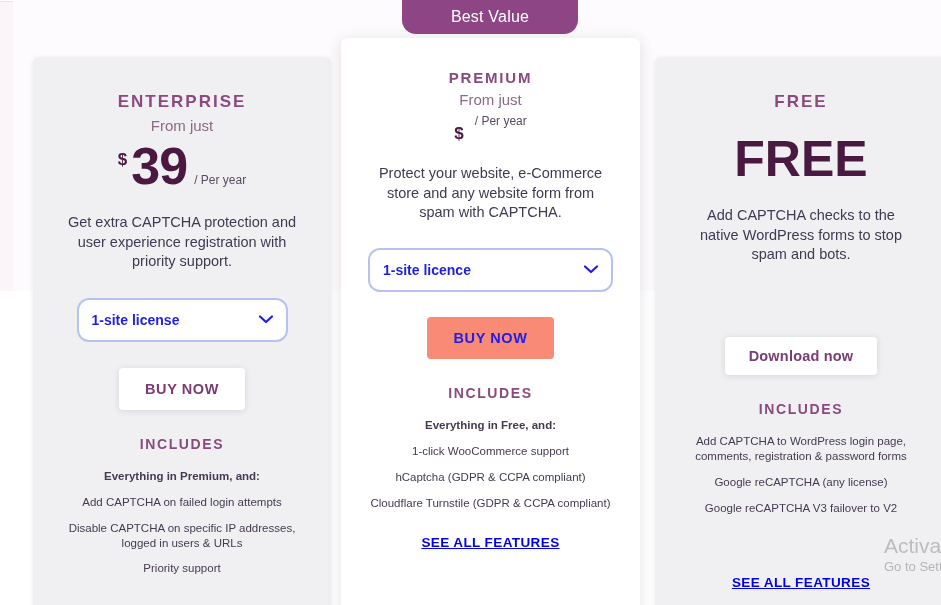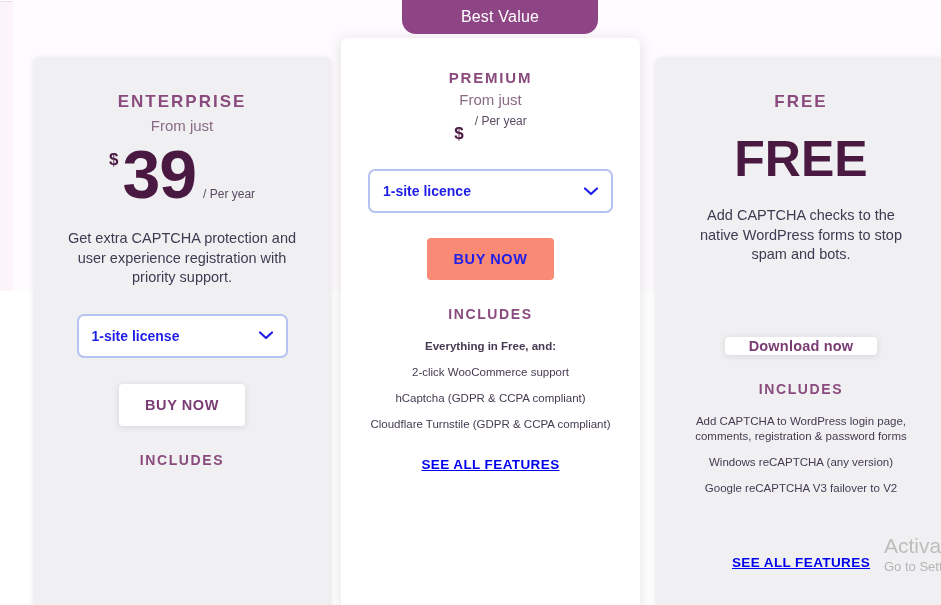--- a/index.html
+++ b/index.html
@@ -106,21 +106,21 @@
     height: 580px;
     background: #ffffff;
     box-shadow: 0 2px 14px rgba(90,70,95,0.16);
   }
 
   
   .ribbon {
     position: absolute;
     left: 402px;
     top: -1px;
-    width: 196px;
+    width: 176px;
     height: 35px;
     background: #8e4585;
     border-radius: 0 0 14px 14px;
     color: #ffffff;
     font-size: 16px;
     line-height: 35px;
     text-align: center;
     letter-spacing: .2px;
   }
 
@@ -151,21 +151,21 @@
     color: #4a1942;
     font-size: 17px;
     font-weight: bold;
     align-self: flex-start;
     margin-top: 10px;
     margin-right: 4px;
   }
 
   .amount {
     color: #4a1942;
-    font-size: 68px;
+    font-size: 52px;
     font-weight: bold;
     line-height: 1;
     letter-spacing: -1px;
   }
 
   .amount.free-word {
     font-size: 50px;
     letter-spacing: 0px;
   }
 
@@ -186,21 +186,21 @@
   .blurb-ent { width: 252px; margin-top: 21px; }
   .blurb-prem { width: 238px; margin-top: 20px; }
   .blurb-free { width: 226px; margin-top: 22px; }
 
   
   .select-wrap {
     position: relative;
     margin: 0 auto;
     background: #ffffff;
     border: 2px solid #b6c2ef;
-    border-radius: 7px;
+    border-radius: 12px;
     height: 44px;
     display: flex;
     align-items: center;
   }
 
   .select-wrap.ent { width: 211px; margin-top: 26px; }
   .select-wrap.prem { width: 245px; margin-top: 25px; }
 
   .select-value {
     color: #1e1ee8;
@@ -247,21 +247,21 @@
     font-size: 14.5px;
     font-weight: bold;
     letter-spacing: .6px;
     padding: 13px 26px;
     margin-top: 25px;
     border-radius: 4px;
   }
 
   .btn-download {
     margin-top: 26px;
-    padding: 1px 24px;
+    padding: 11px 24px;
     letter-spacing: .2px;
   }
 
   .includes {
     color: #8a4a7d;
     font-size: 14px;
     font-weight: bold;
     letter-spacing: 1.6px;
     margin-top: 26px;
   }
@@ -353,52 +353,59 @@
           <svg width="14" height="9" viewBox="0 0 14 9">
               <path d="M1 1.5 L7 7 L13 1.5" stroke="#1e1ee8" stroke-width="2.2" fill="none" stroke-linecap="round" stroke-linejoin="round"></path>
             </svg>
         </span>
       </div>
 
       <button class="btn btn-white btn-buy-ent">BUY NOW</button>
 
       <div class="includes">INCLUDES</div>
 
+      <ul class="feat-list">
+        <li class="feat feat-ent lead">Everything in Premium, and:</li>
+        <li class="feat feat-ent">Add CAPTCHA on failed login attempts</li>
+        <li class="feat feat-ent">Disable CAPTCHA on specific IP addresses, logged in users &amp; URLs</li>
+        <li class="feat feat-ent">Priority support</li>
+      </ul>
 
       
     </div>
 
     <div class="card card-premium">
       <div style="margin-top:31px;">
         <div class="plan-name sm">PREMIUM</div>
         <div class="from-just">From just</div>
       </div>
 
       <div class="price-row">
         <span class="currency">$</span>
         <span class="per">/ Per year</span>
       </div>
 
+      <div class="blurb blurb-prem">Protect your website, e-Commerce store and any website form from spam with CAPTCHA.</div>
 
       <div class="select-wrap prem">
         <span class="select-value">1-site licence</span>
         <span class="chev">
           <svg width="14" height="9" viewBox="0 0 14 9">
               <path d="M1 1.5 L7 7 L13 1.5" stroke="#1e1ee8" stroke-width="2.2" fill="none" stroke-linecap="round" stroke-linejoin="round"></path>
             </svg>
         </span>
       </div>
 
       <button class="btn btn-coral">BUY NOW</button>
 
       <div class="includes">INCLUDES</div>
 
       <ul class="feat-list">
         <li class="feat feat-prem lead">Everything in Free, and:</li>
-        <li class="feat feat-prem">2-click WooCommerce support</li>
+        <li class="feat feat-prem">1-click WooCommerce support</li>
         <li class="feat feat-prem">hCaptcha (GDPR &amp; CCPA compliant)</li>
         <li class="feat feat-prem">Cloudflare Turnstile (GDPR &amp; CCPA compliant)</li>
       </ul>
 
       <a class="see-all see-prem" href="#">SEE ALL FEATURES</a>
     </div>
 
     <div class="ribbon">Best Value</div>
 
     <div class="card card-side card-free">
@@ -411,21 +418,21 @@
       </div>
 
       <div class="blurb blurb-free">Add CAPTCHA checks to the native WordPress forms to stop spam and bots.</div>
 
       <button class="btn btn-white btn-download" style="margin-top:72px;">Download now</button>
 
       <div class="includes">INCLUDES</div>
 
       <ul class="feat-list">
         <li class="feat feat-free">Add CAPTCHA to WordPress login page, comments, registration &amp; password forms</li>
-        <li class="feat feat-free">Windows reCAPTCHA (any version)</li>
+        <li class="feat feat-free">Google reCAPTCHA (any license)</li>
         <li class="feat feat-free">Google reCAPTCHA V3 failover to V2</li>
       </ul>
 
       <a class="see-all see-free" href="#">SEE ALL FEATURES</a>
     </div>
 
   </div>
 
   <div class="watermark">
     <div class="wm-title">Activate Windows</div>

